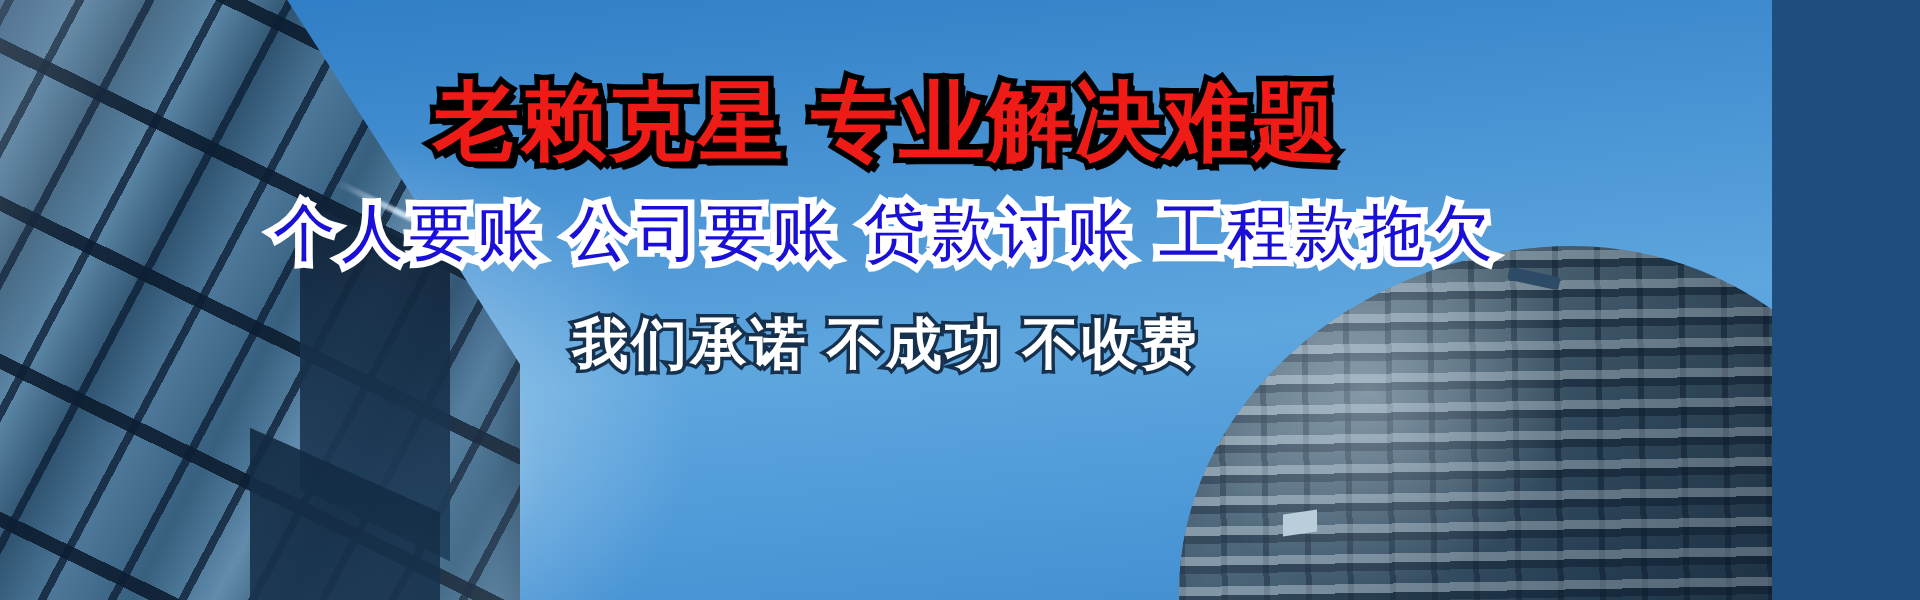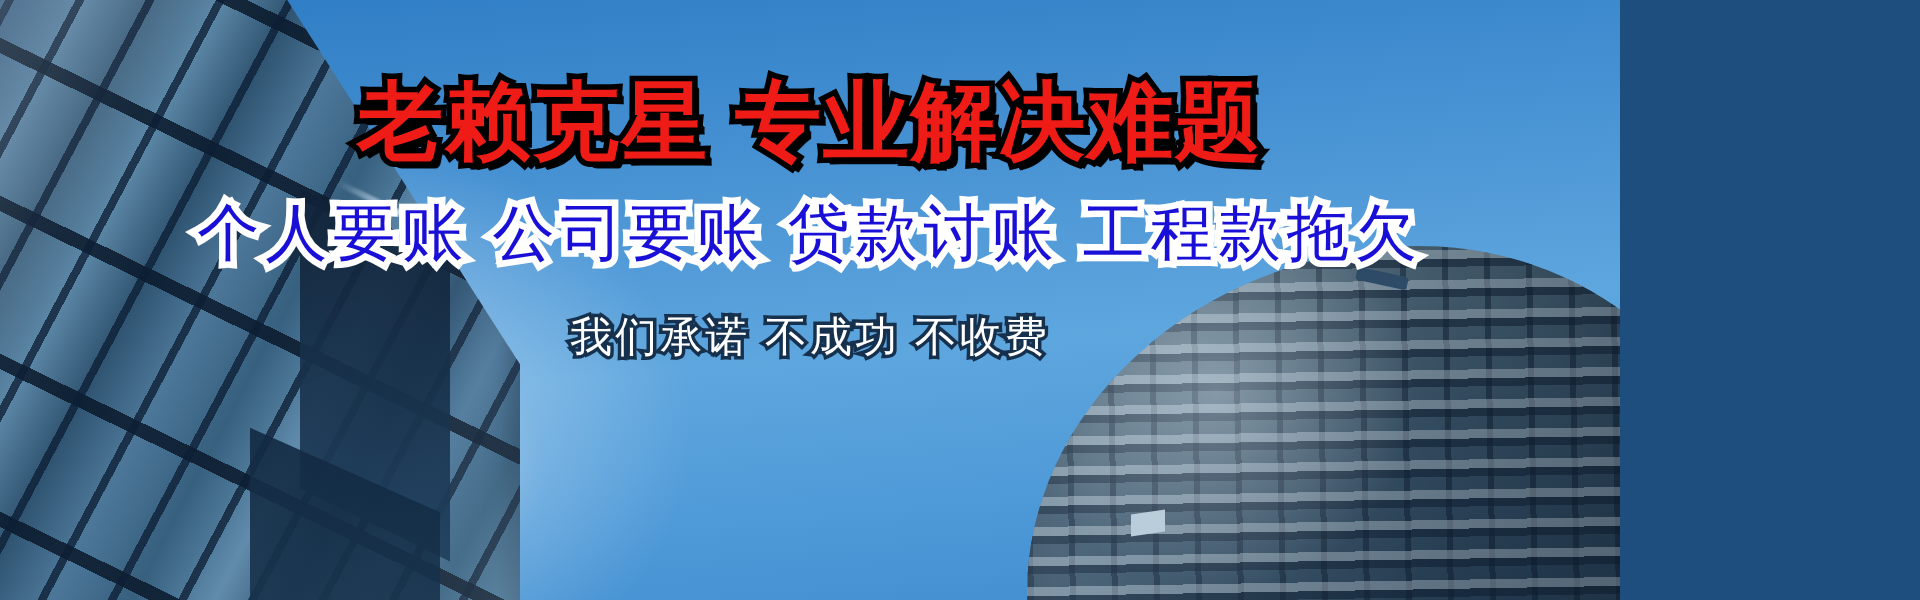--- a/index.html
+++ b/index.html
@@ -3,21 +3,21 @@
 <meta charset="utf-8">
 <title>banner</title>
 <style>
   html, body {
     margin: 0;
     padding: 0;
     background: #1d4e7e;
   }
   .stage {
     position: relative;
-    width: 1620px;
+    width: 1772px;
     height: 600px;
     overflow: hidden;
     font-family: "Liberation Sans", "DejaVu Sans", sans-serif;
     background: #4a90d0;
   }
 
   
   .sky {
     position: absolute;
     inset: 0;
@@ -177,22 +177,22 @@
     font-size: 62px;
     font-weight: normal;
     letter-spacing: 6px;
     color: #1a0fd6;
     -webkit-text-stroke: 13px #ffffff;
     paint-order: stroke fill;
   }
 
   .promise {
     margin-top: 52px;
-    font-size: 42px;
-    font-weight: normal;
+    font-size: 56px;
+    font-weight: bold;
     letter-spacing: 3px;
     color: #ffffff;
     -webkit-text-stroke: 7px #16314e;
     paint-order: stroke fill;
   }
 </style>
 </head>
 <body>
 
 <div class="stage">

